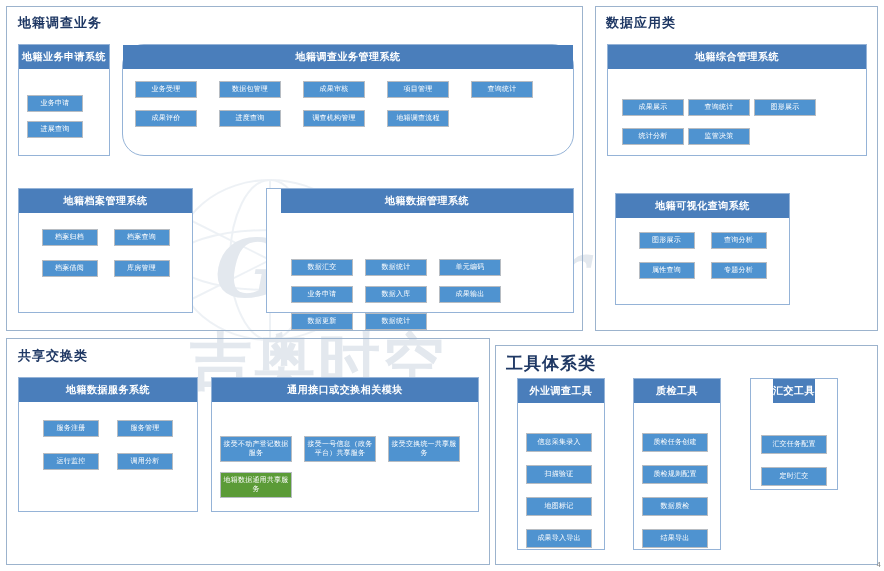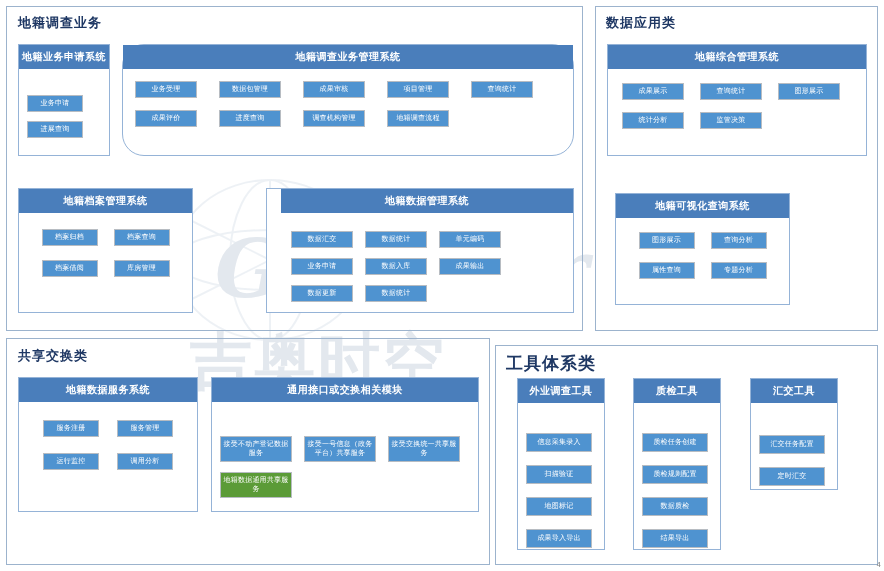--- a/index.html
+++ b/index.html
@@ -117,21 +117,21 @@
 
   #grp-share      {left:6px;   top:338px; width:484px; height:227px;}
   #ttl-share      {left:18px;  top:347px; font-size:13px;}
   #pnl-service    {left:18px;  top:377px; width:180px; height:135px;}
   #pnl-interface  {left:211px; top:377px; width:268px; height:135px;gap:20px;}
 
   #grp-tools      {left:495px; top:345px; width:383px; height:220px;}
   #ttl-tools      {left:506px; top:352px; font-size:17px;}
   #pnl-field      {left:517px; top:378px; width:88px;  height:172px;}
   #pnl-qc         {left:633px; top:378px; width:88px;  height:172px;}
-  #pnl-submit     {left:750px; top:378px; width:88px;  height:112px;}
+  #pnl-submit     {left:750px; top:378px; width:88px;  height:112px;align-items:center;}
 
   .stack .panel-body{
     flex-direction:column;
     align-items:center;
     gap:9px;
     padding-top:10px;
     margin-top:16px;
   }
   .two-col .panel-body{
     justify-content:center;
@@ -191,38 +191,38 @@
   <div class="panel-body" style="gap:14px 16px;padding-top:16px;">
     <div class="btn sm">档案归档</div>
     <div class="btn sm">档案查询</div>
     <div class="btn sm">档案借阅</div>
     <div class="btn sm">库房管理</div>
   </div>
 </div>
 
 <div class="panel" id="pnl-data">
   <div class="panel-head">地籍数据管理系统</div>
-  <div class="panel-body" style="padding:18px 8px 6px 10px;gap:10px 12px;">
+  <div class="panel-body" style="padding:18px 8px 6px 10px;gap:10px 12px;margin-top:28px;">
     <div class="btn md">数据汇交</div>
     <div class="btn md">数据统计</div>
     <div class="btn md">单元编码</div>
     <div class="btn md">业务申请</div>
     <div class="btn md">数据入库</div>
     <div class="btn md">成果输出</div>
     <div class="btn md">数据更新</div>
     <div class="btn md">数据统计</div>
   </div>
 </div>
 
 <div class="group" id="grp-app"></div>
 <div class="group-title" id="ttl-app">数据应用类</div>
 
 <div class="panel" id="pnl-integrated">
   <div class="panel-head">地籍综合管理系统</div>
-  <div class="panel-body" style="padding:14px 10px 6px 14px;gap:12px 16px;font-family:Liberation Serif, serif;">
+  <div class="panel-body" style="padding:30px 10px 6px 14px;gap:12px 4px;font-family:Liberation Serif, serif;">
     <div class="btn md">成果展示</div>
     <div class="btn md">查询统计</div>
     <div class="btn md">图形展示</div>
     <div class="btn md">统计分析</div>
     <div class="btn md">监管决策</div>
   </div>
 </div>
 
 <div class="panel two-col" id="pnl-visual">
   <div class="panel-head">地籍可视化查询系统</div>

